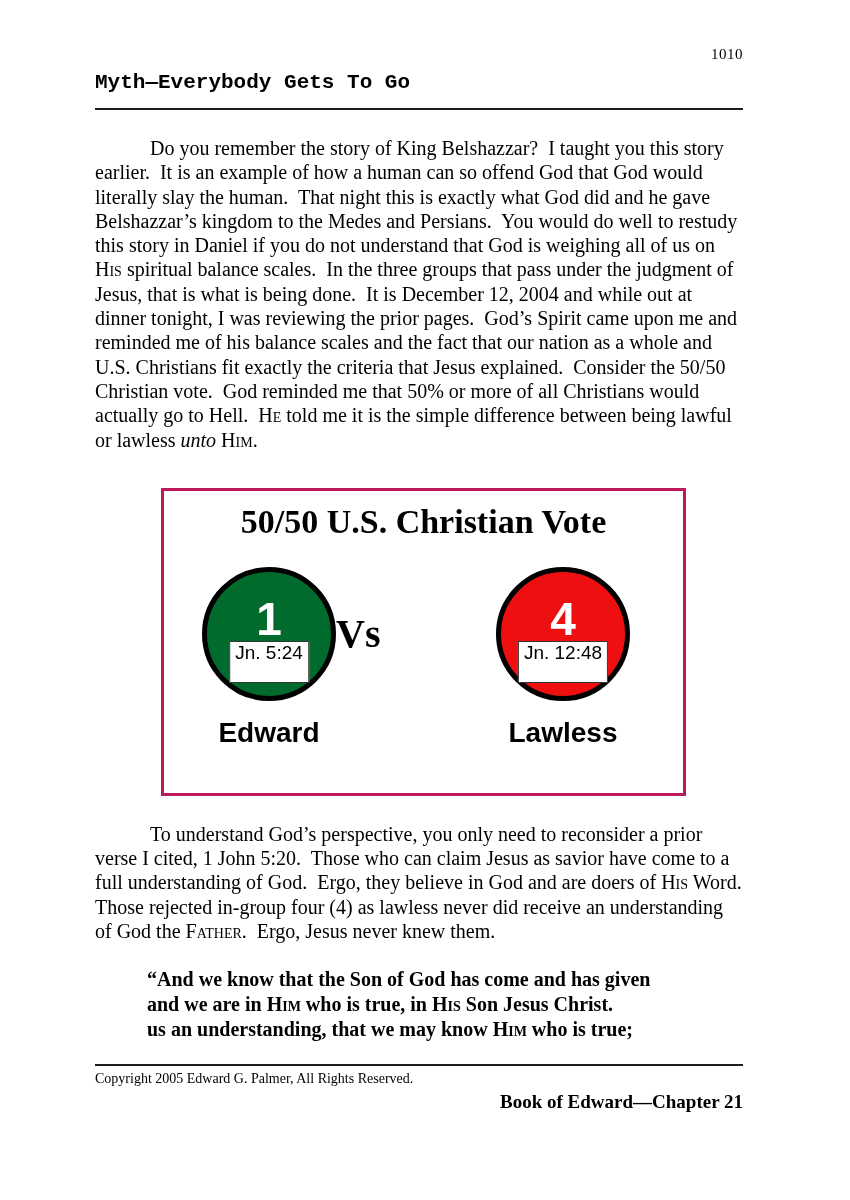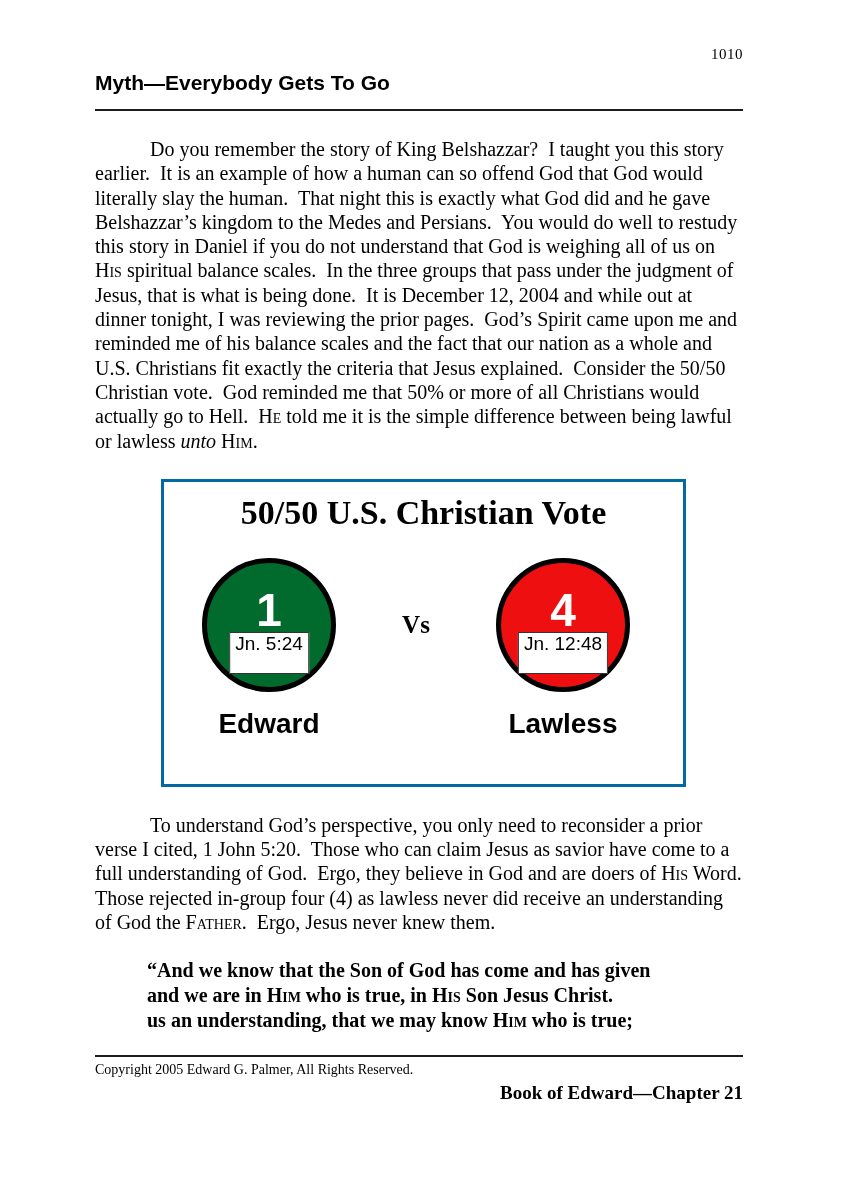--- a/index.html
+++ b/index.html
@@ -25,45 +25,45 @@
   .page-number {
     margin-top: 46px;
     text-align: right;
     font-size: 15px;
     letter-spacing: 0.5px;
   }
   .header-title {
     margin: 8px 0 0 0;
     font-size: 21px;
     font-weight: bold;
-    font-family: Liberation Sans, sans-serif;
+    font-family: Liberation Mono, monospace;
   }
   .rule {
     margin-top: 14px;
     height: 2px;
     background: #1c1c1c;
     width: 100%;
   }
   .body-para {
     margin: 26px 0 0 0;
     font-size: 20px;
     line-height: 24.3px;
     white-space: pre-wrap;
     text-align: left;
   }
   .indent { text-indent: 55px; }
   .sc { font-variant: small-caps; }
   .i  { font-style: italic; }
 
   
   .figure {
-    margin: 26px 0 0 66px;
+    margin: 36px 0 0 66px;
     width: 519px;
     height: 302px;
-    border: 3px solid #0369a1;
+    border: 3px solid #be185d;
     background: #ffffff;
     box-sizing: content-box;
   }
   .figure-title {
     margin-top: 12px;
     text-align: center;
     font-size: 34px;
     font-weight: bold;
     font-family: "Liberation Serif", serif;
   }
@@ -100,24 +100,23 @@
     padding: 1px 5px 18px 5px;
     font-family: "Liberation Sans", sans-serif;
     font-size: 19px;
     line-height: 1.1;
     color: #000000;
     white-space: nowrap;
   }
   .vs-cell {
     width: 160px;
     flex: 0 0 auto;
-    text-align: center;
     font-family: "Liberation Serif", serif;
     font-weight: bold;
-    font-size: 25px;
+    font-size: 40px;
   }
   .labels-row {
     margin-top: 16px;
     padding-left: 38px;
     display: flex;
   }
   .group-label {
     width: 134px;
     flex: 0 0 auto;
     text-align: center;

